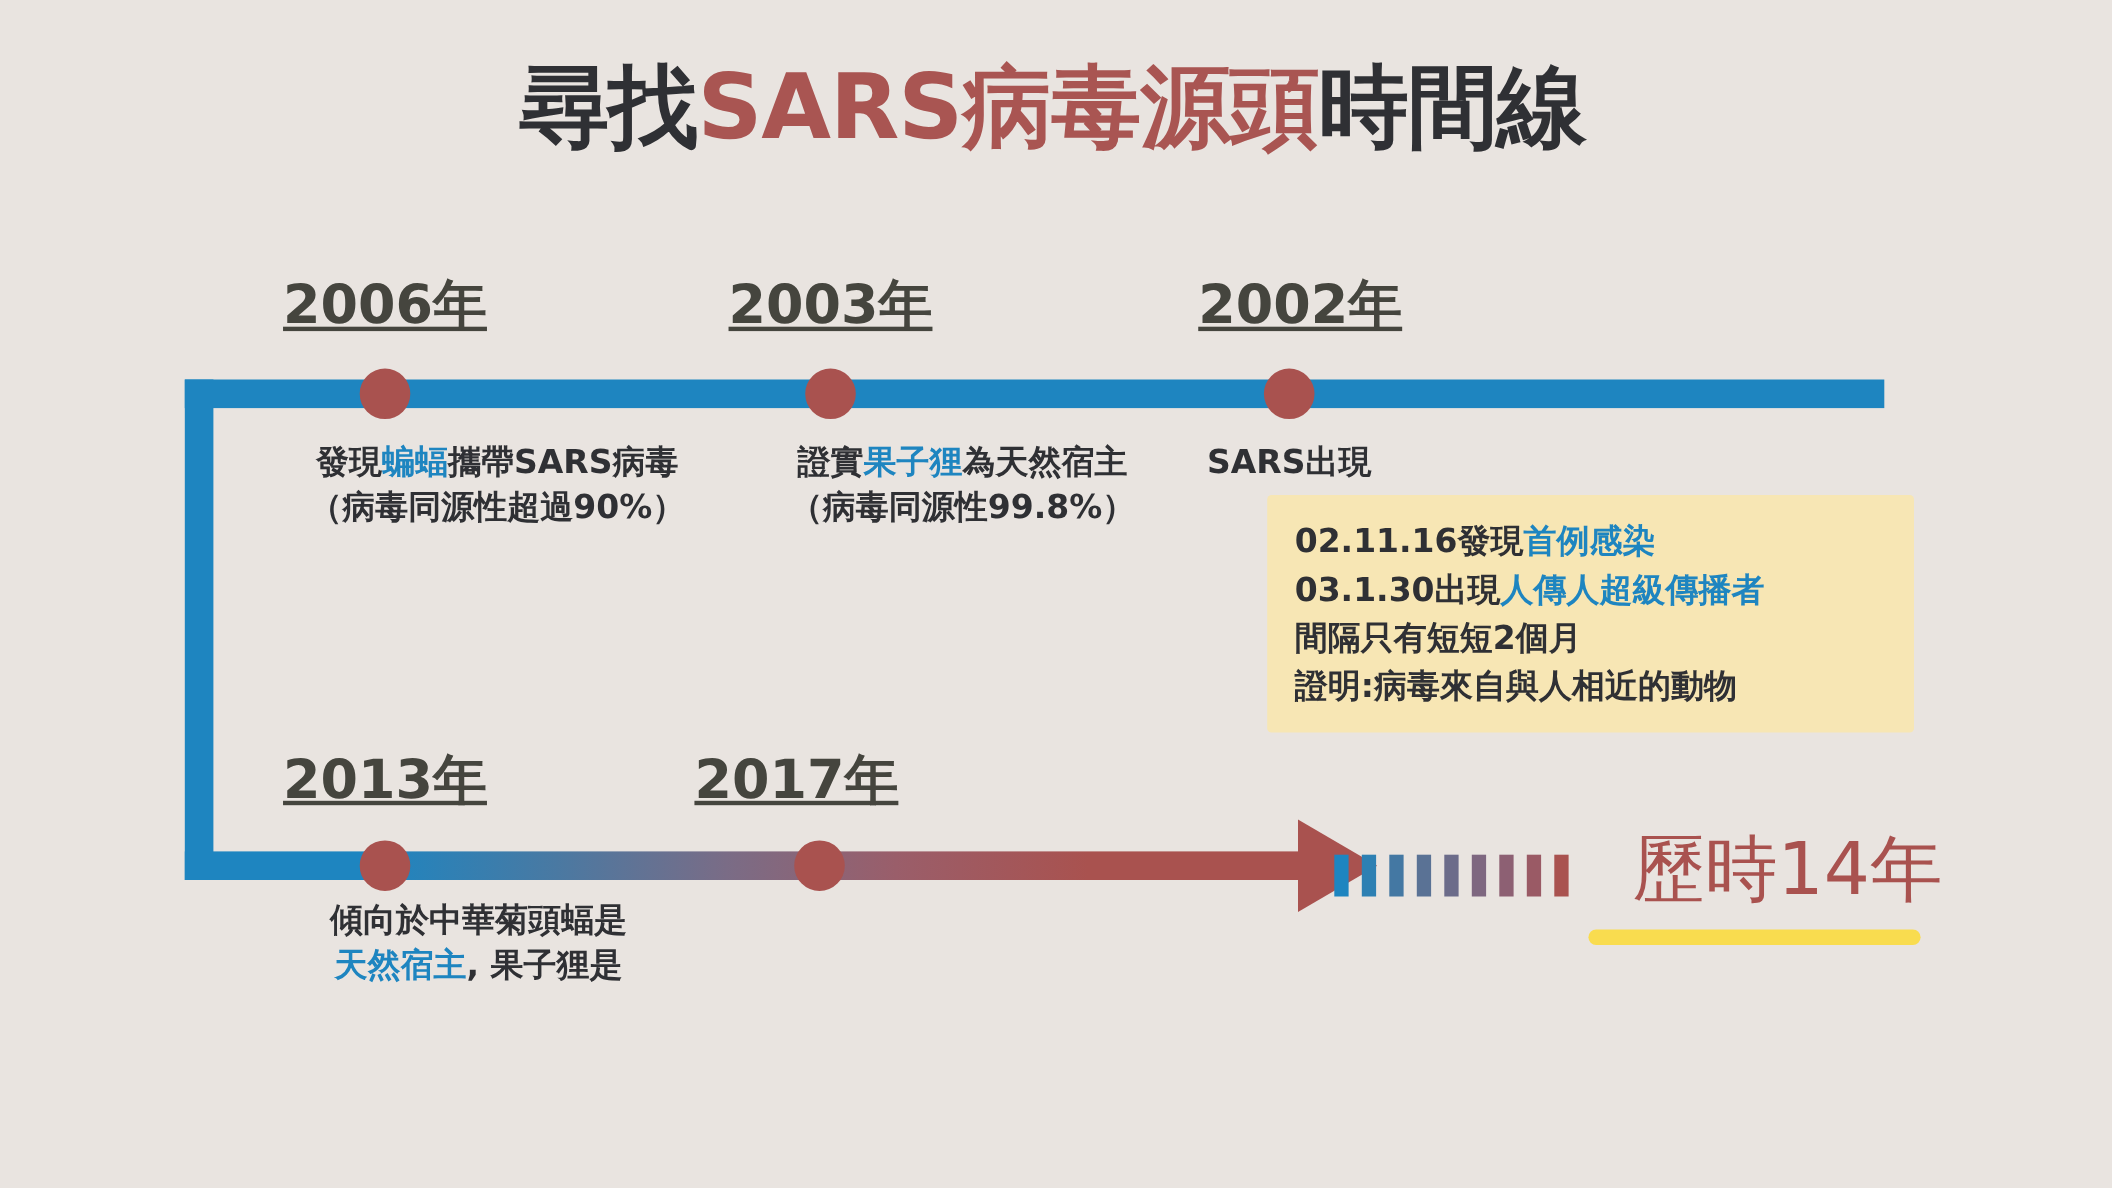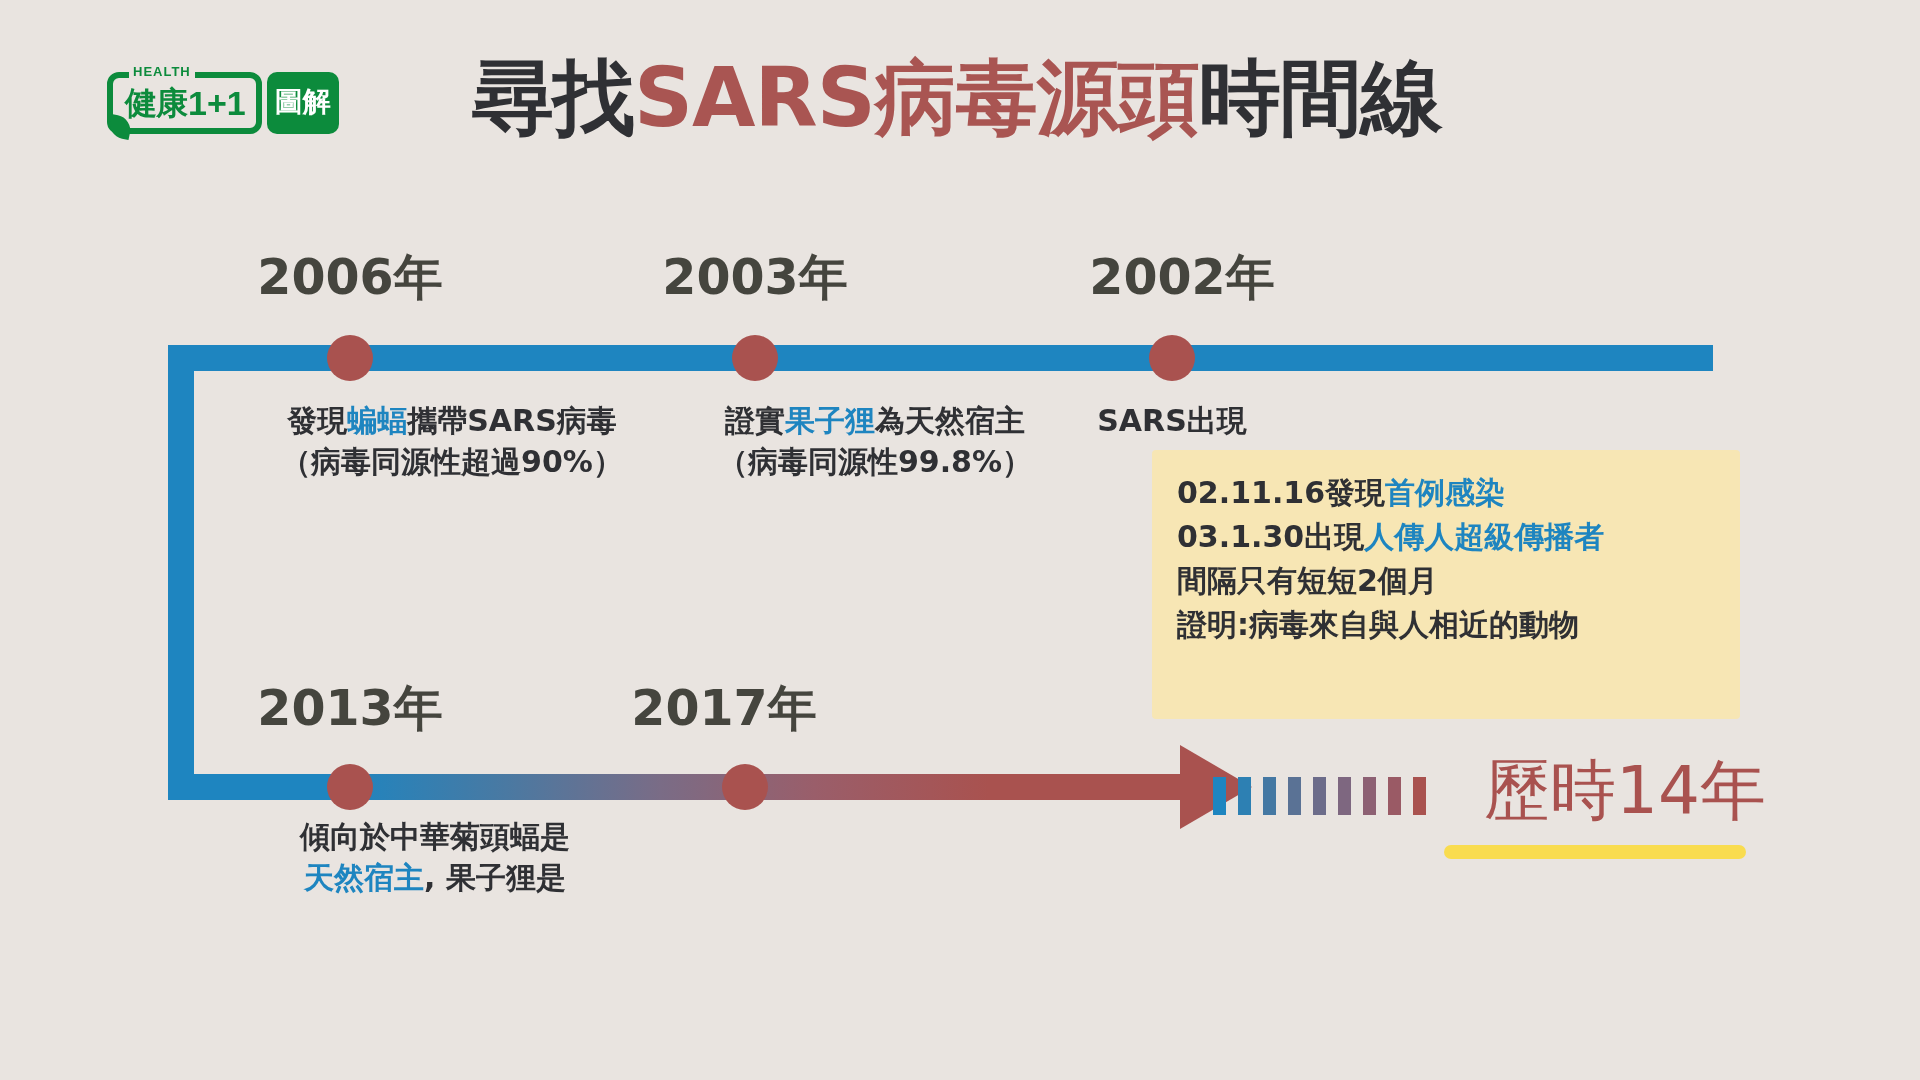--- a/index.html
+++ b/index.html
@@ -86,37 +86,38 @@
     border-radius:50%; background:#a9524f;
   }
 
   
   .year {
     position:absolute;
     font-size:49px; font-weight:bold; color:#45453e;
     white-space:nowrap; transform:translateX(-50%);
     font-family:"DejaVu Sans","Liberation Sans",sans-serif;
     letter-spacing:0px;
+    text-decoration:underline;
   }
 
   
   .desc {
     position:absolute;
     font-size:30px; font-weight:bold; color:#2f3034;
     line-height:1.38; text-align:center; white-space:nowrap;
     transform:translateX(-50%);
     font-family:"DejaVu Sans","Liberation Sans",sans-serif;
   }
   .hl-blue { color:#1e85c0; }
   .hl-red  { color:#a9524f; }
 
   
   .callout {
     position:absolute; left:1152px; top:450px;
-    width:588px; height:269px;
+    width:588px; height:216px;
     background:#f7e6b4; border-radius:4px;
     padding:21px 0 0 25px;
   }
   .callout-line {
     font-size:30px; font-weight:bold; color:#2f3034;
     line-height:1.47; white-space:nowrap;
     font-family:"DejaVu Sans","Liberation Sans",sans-serif;
   }
 
   
@@ -132,29 +133,20 @@
   .final-underline {
     position:absolute; left:1444px; top:845px;
     width:302px; height:14px; background:#f9dc4f; border-radius:7px;
   }
 </style>
 </head>
 <body>
 
 <div id="root">
 
-  <div class="logo-wrap">
-    <div class="logo-main">
-      <span class="logo-health">HEALTH</span>
-      <span class="logo-cn">健康</span>
-      <span class="logo-11">1+1</span>
-      <span class="logo-leaf"></span>
-    </div>
-    <div class="logo-tag">圖解</div>
-  </div>
 
   <h1 class="title">
     <span class="t-dark">尋找</span><span class="t-red">SARS病毒源頭</span><span class="t-dark">時間線</span>
   </h1>
 
   <div class="bar-top"></div>
   <div class="bar-left"></div>
   <div class="bar-bottom"></div>
   <div class="arrow-head"></div>
 

